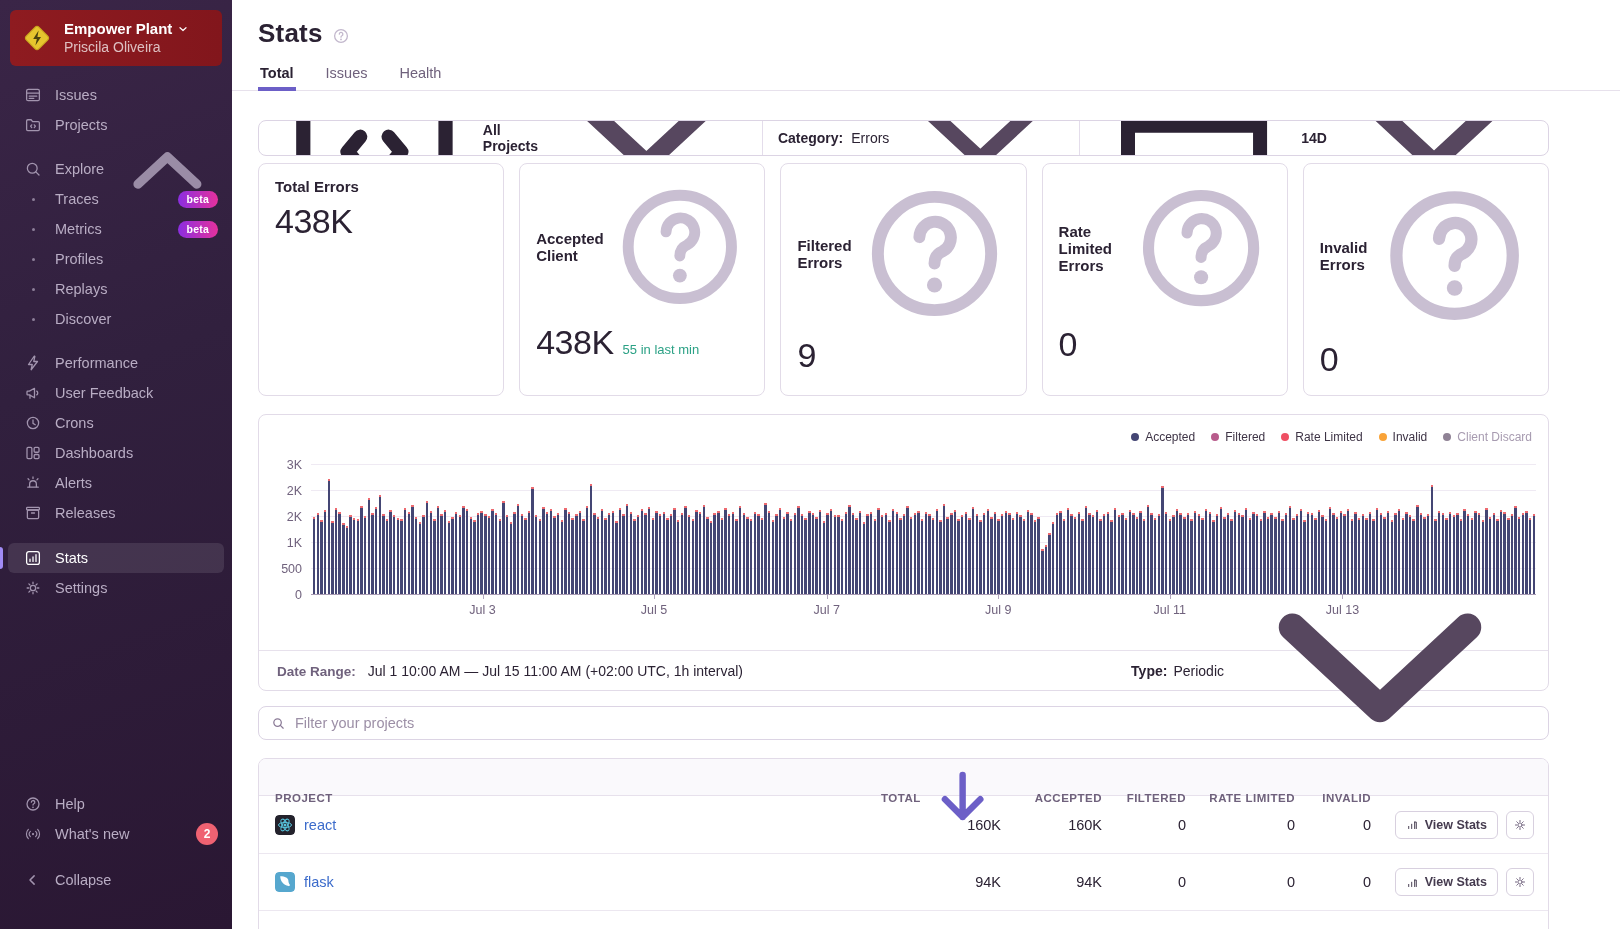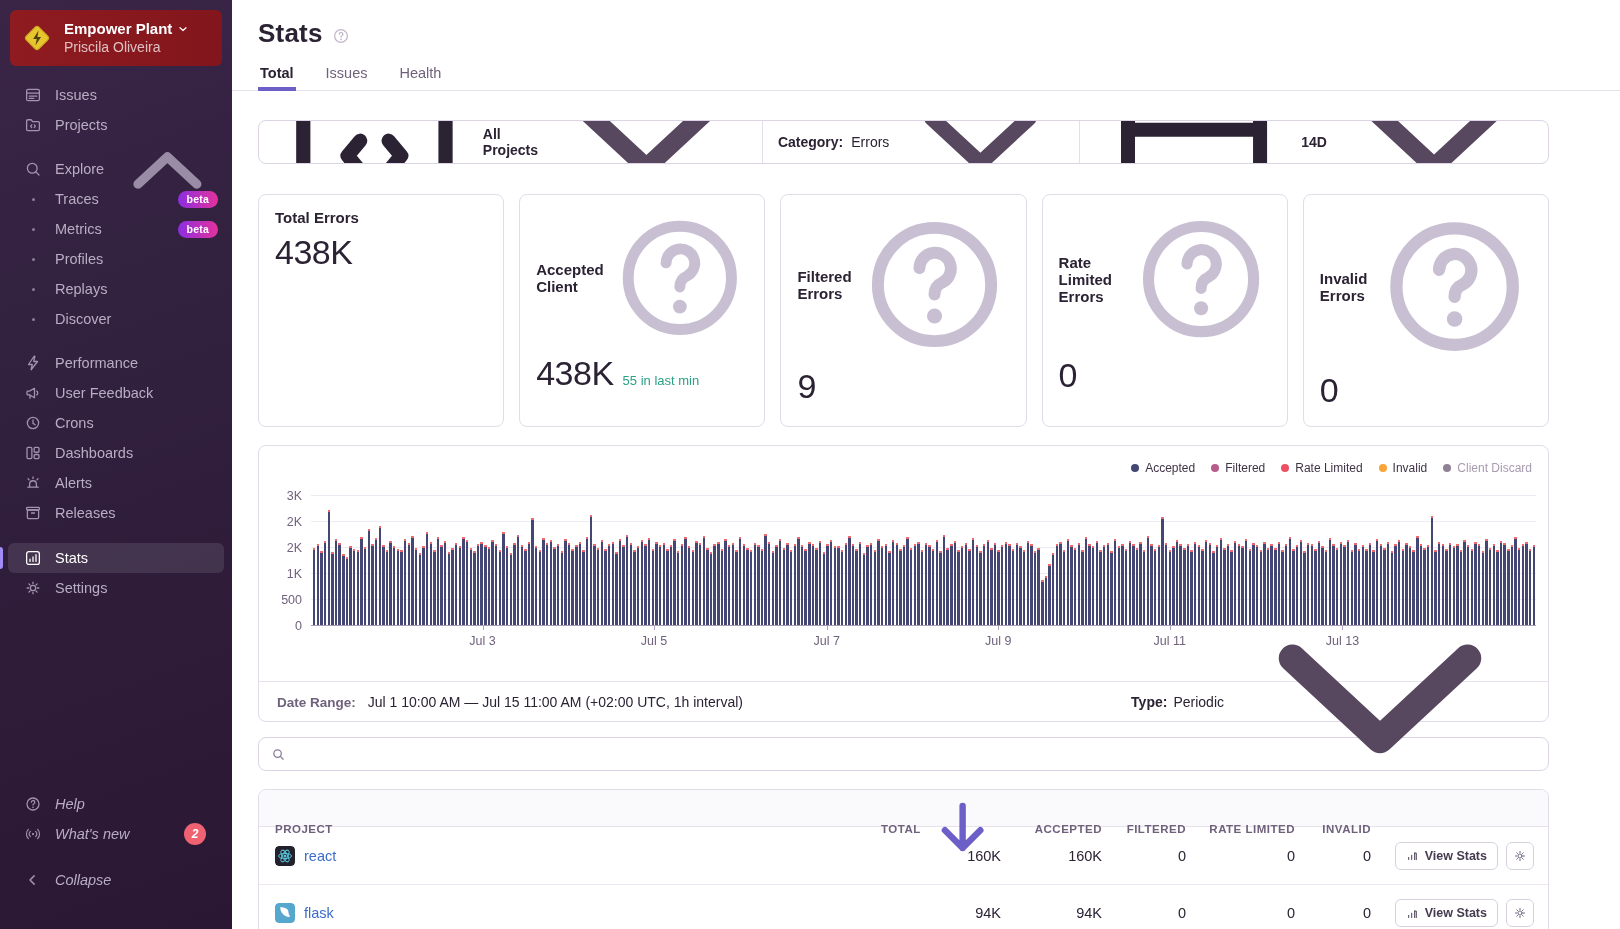--- a/index.html
+++ b/index.html
@@ -28,47 +28,47 @@
   .bullet::before { content:""; width:3px; height:3px; border-radius:50%; background:#8d7f99; }
   .pill { margin-left:auto; font-size:10.5px; font-weight:700; color:#fff; padding:2.5px 9px; border-radius:20px; letter-spacing:.2px; }
   .pill.beta { background:linear-gradient(90deg,#8B2EE1,#E5319C); }
   .pill.new { background:linear-gradient(90deg,#2BA185,#3EBB6B); }
   .nav-caret { margin-left:auto; color:#9a8ca6; display:inline-flex; }
   .nav-caret.after-pill { margin-left:7px; }
   .nav-caret svg { width:12px; height:12px; }
   .nav-item.active { background:rgba(255,255,255,.10); border-radius:6px; margin:0 8px; padding:0 6px 0 16px; color:#fff; }
   .nav-item.active .nicon { color:#fff; }
   .active-accent { position:absolute; left:-8px; top:4px; width:3px; height:22px; border-radius:0 3px 3px 0; background:#A18BF5; }
-  .sidebar-footer { position:absolute; left:0; right:12px; bottom:34px;font-style:italic; }
+  .sidebar-footer { position:absolute; left:0; right:0; bottom:34px; }
   .badge-count { margin-left:auto; width:22px; height:22px; border-radius:50%; background:#EF6272; color:#fff;
     font-size:12px; font-weight:700; display:flex; align-items:center; justify-content:center; }
   .collapse-row { margin-top:16px; }
 
   
   .main { flex:1; min-width:0; display:flex; flex-direction:column; }
   .page-head { padding:18px 71px 0 26px; display:flex; align-items:center; gap:9px; }
   .page-title { font-size:26px; font-weight:700; color:#2B2233; letter-spacing:.2px; }
   .help-circle { color:#C2B7CC; display:inline-flex; margin-top:4px; }
   .tabs { margin-top:12px; padding-left:26px; border-bottom:1px solid #E7E1EC; display:flex; gap:28px; }
   .tab { font-size:14.5px; color:#6F617C; padding:4px 2px 10px; cursor:pointer; margin-bottom:-1px; }
   .tab.active { color:#2B2233; font-weight:600; border-bottom:4px solid #6C5FC7; padding-bottom:6px; border-radius:0; }
   .content { padding:0 71px 0 26px; }
 
   
-  .filter-bar { margin-top:29px; display:inline-flex; align-items:stretch; height:44px; background:#fff;
+  .filter-bar { margin-top:29px; display:inline-flex; align-items:stretch; height:36px; background:#fff;
     border:1px solid #DCD4E4; border-radius:8px; overflow:hidden; }
   .filter-seg { display:flex; align-items:center; gap:8px; padding:0 15px; font-size:14px; cursor:pointer; }
   .filter-seg + .filter-seg { border-left:1px solid #E4DDEB; }
   .filter-seg .seg-bold { font-weight:700; color:#2B2233; }
   .filter-seg .seg-normal { color:#2B2233; }
   .ficon { display:inline-flex; color:#2B2233; } .ficon svg { width:16px; height:16px; }
   .dd-caret { display:inline-flex; color:#57475F; } .dd-caret svg { width:11px; height:11px; }
 
   
-  .cards { margin-top:26px; display:grid; grid-template-columns:repeat(5,1fr); gap:15px; }
+  .cards { margin-top:3px; display:grid; grid-template-columns:repeat(5,1fr); gap:15px; }
   .card { border:1px solid #E2DBE8; border-radius:8px; background:#fff; padding:14px 16px 16px; }
   .card-title { display:flex; align-items:center; gap:7px; font-size:15px; font-weight:700; color:#2B2233; }
   .qicon { display:inline-flex; color:#C9BFD2; } .qicon svg { width:15px; height:15px; }
   .card-value-row { margin-top:7px; display:flex; align-items:baseline; gap:9px; }
   .card-value { font-size:34px; font-weight:400; color:#2B2233; letter-spacing:-.5px; }
   .card-sub { font-size:13px; color:#2BA185; }
 
   
   .chart-card { position:relative; margin-top:18px; height:277px; border:1px solid #E2DBE8; border-radius:8px; background:#fff; }
   .legend { position:absolute; top:15px; right:16px; display:flex; gap:16px; align-items:center; }
@@ -849,20 +849,21 @@
       </div>
 
       
       <div class="search-box">
         <span style="display: inline-flex; width: 15px; height: 15px;">
             <svg viewBox="0 0 24 24" fill="none" stroke="currentColor" stroke-width="2" stroke-linecap="round" stroke-linejoin="round" style="width:100%;height:100%">
               <circle cx="10.5" cy="10.5" r="6"></circle>
               <path d="M15 15l4.5 4.5"></path>
             </svg>
           </span>
+        <input type="text" placeholder="Filter your projects" style="">
       </div>
 
       
       <div class="table">
         <div class="t-grid t-head">
           <div class="th first">PROJECT</div>
           <div class="th num">
               <span>TOTAL</span>
               <span class="sort-icon">
                 <svg viewBox="0 0 24 24" fill="none" stroke="currentColor" stroke-width="2" stroke-linecap="round" stroke-linejoin="round" style="width:100%;height:100%">

